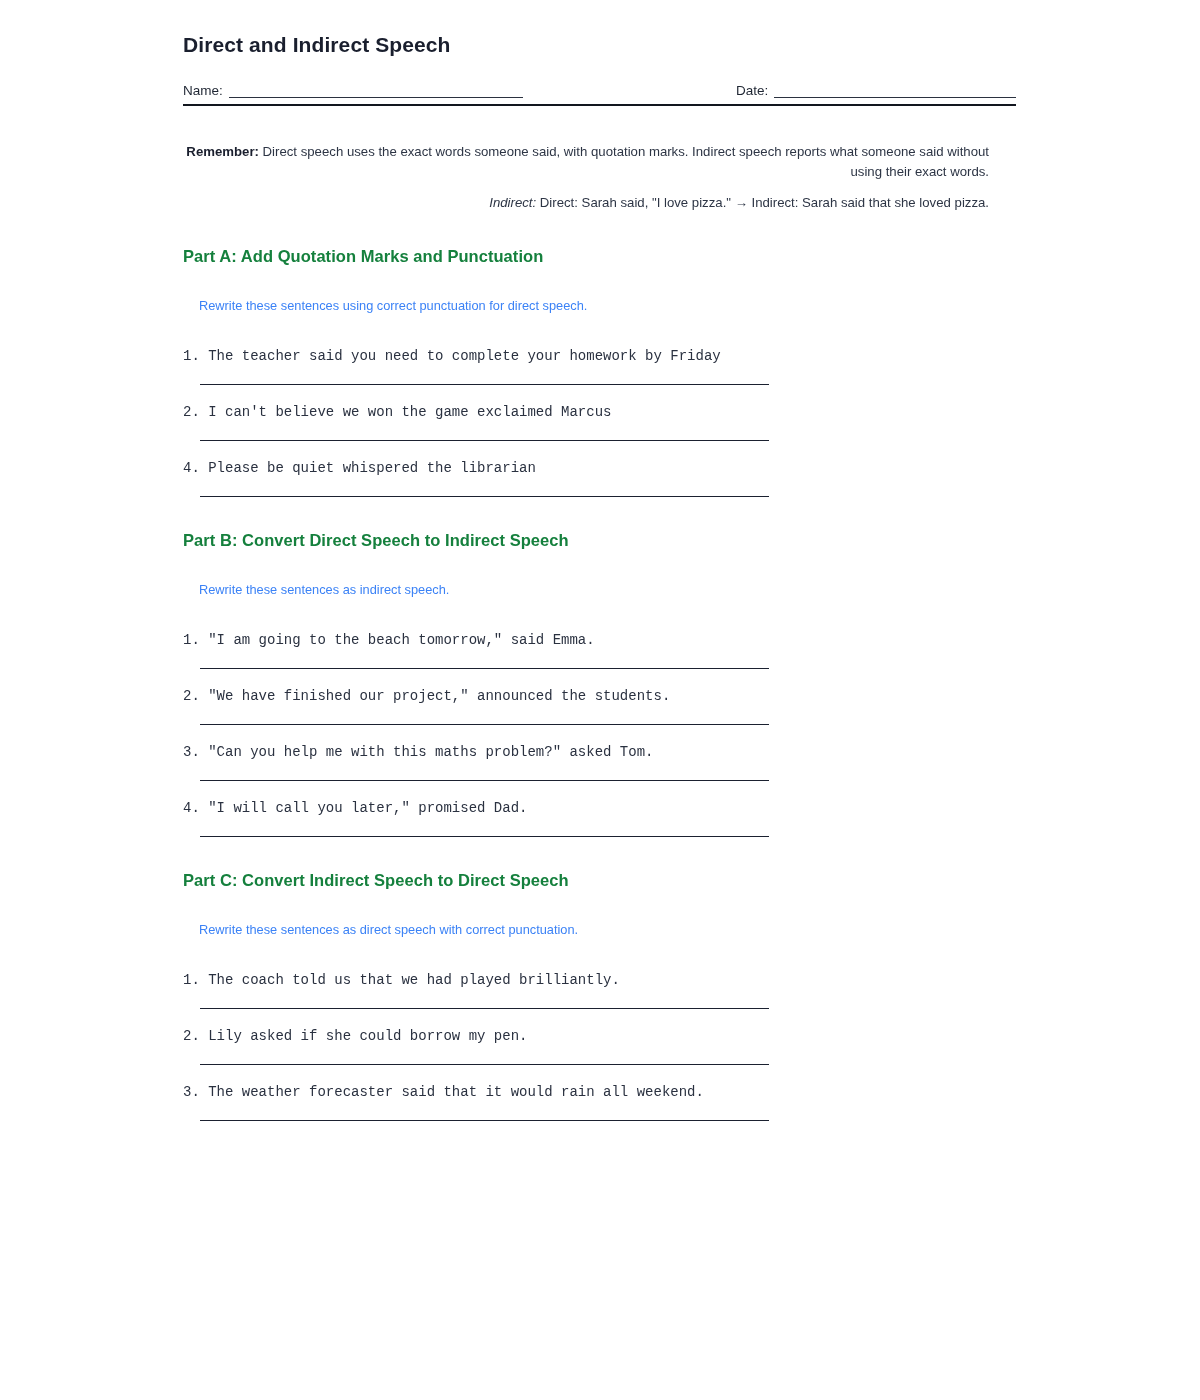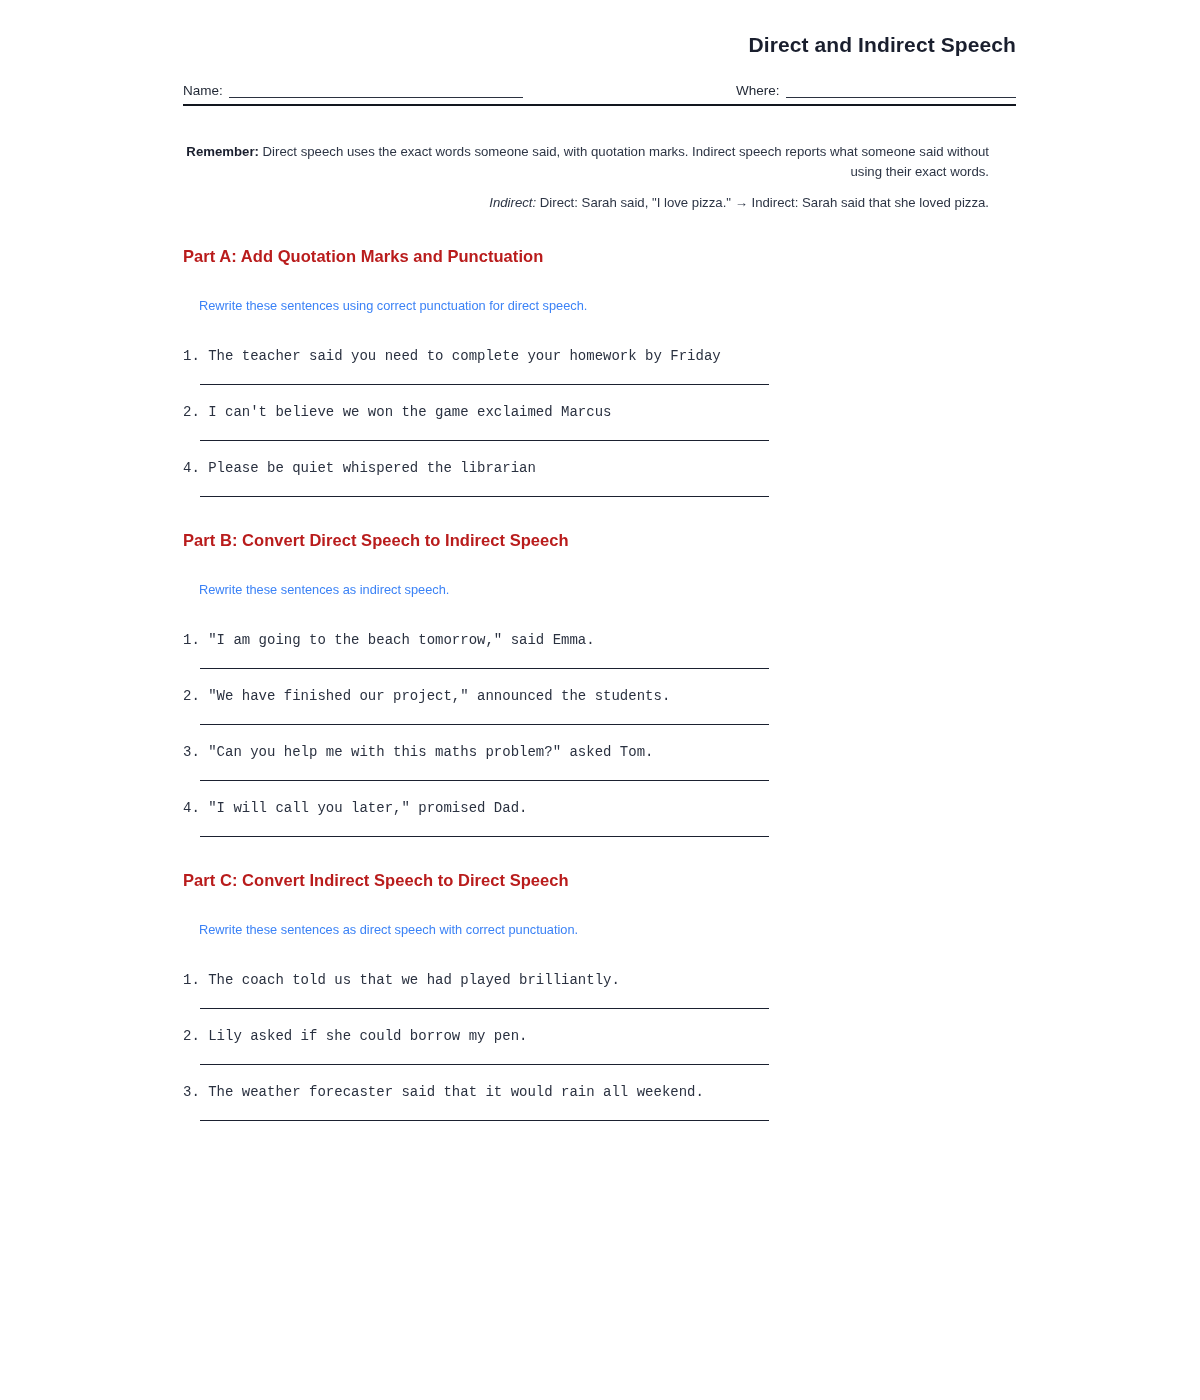--- a/index.html
+++ b/index.html
@@ -32,21 +32,21 @@
     width: 833px;
   }
 
   
   .doc-title {
     margin: 0;
     padding-top: 33px;
     font-size: 21px;
     font-weight: bold;
     color: #1a1f2e;
-    text-align: right;
+    text-align: left;
     letter-spacing: 0.1px;
   }
 
   
   .id-row {
     display: flex;
     align-items: flex-end;
     margin-top: 26px;
     font-size: 13.5px;
     color: #1f2633;
@@ -102,21 +102,21 @@
   }
 
   
   .part {
     padding-top: 34px;
   }
   .part-heading {
     margin: 0;
     font-size: 16.5px;
     font-weight: bold;
-    color: #b91c1c;
+    color: #15803d;
     letter-spacing: 0.05px;
   }
   .part-instruction {
     margin: 16px;
     padding-top: 16px;
     font-size: 12.8px;
     color: #3b82f6;
   }
 
   .q-list {
@@ -148,21 +148,21 @@
   <div class="content">
 
     <h1 class="doc-title">Direct and Indirect Speech</h1>
 
     <div class="id-row">
       <div class="id-field name-field">
         <span class="id-label">Name:</span>
         <span class="id-rule"></span>
       </div>
       <div class="id-field date-field">
-        <span class="id-label">Where:</span>
+        <span class="id-label">Date:</span>
         <span class="id-rule"></span>
       </div>
     </div>
     <div class="header-rule"></div>
 
     <div class="intro">
       <p class="intro-line"><span class="lead">Remember:</span><span> Direct speech uses the exact words someone said, with quotation marks. Indirect speech reports what someone said without using their exact words.</span></p>
       <p class="intro-example"><span class="em">Indirect:</span><span> Direct: Sarah said, "I love pizza." → Indirect: Sarah said that she loved pizza.</span></p>
     </div>
 

